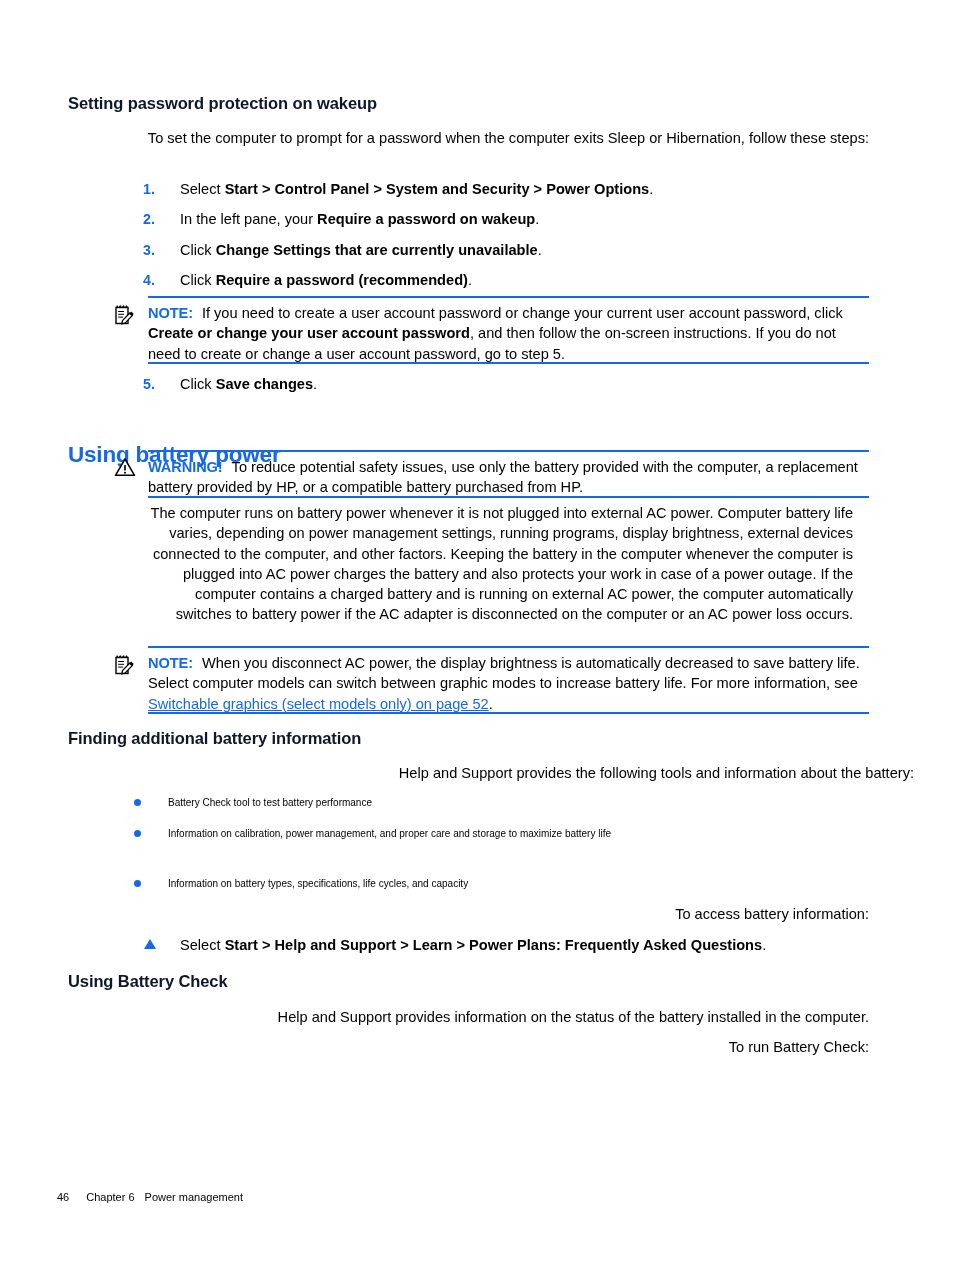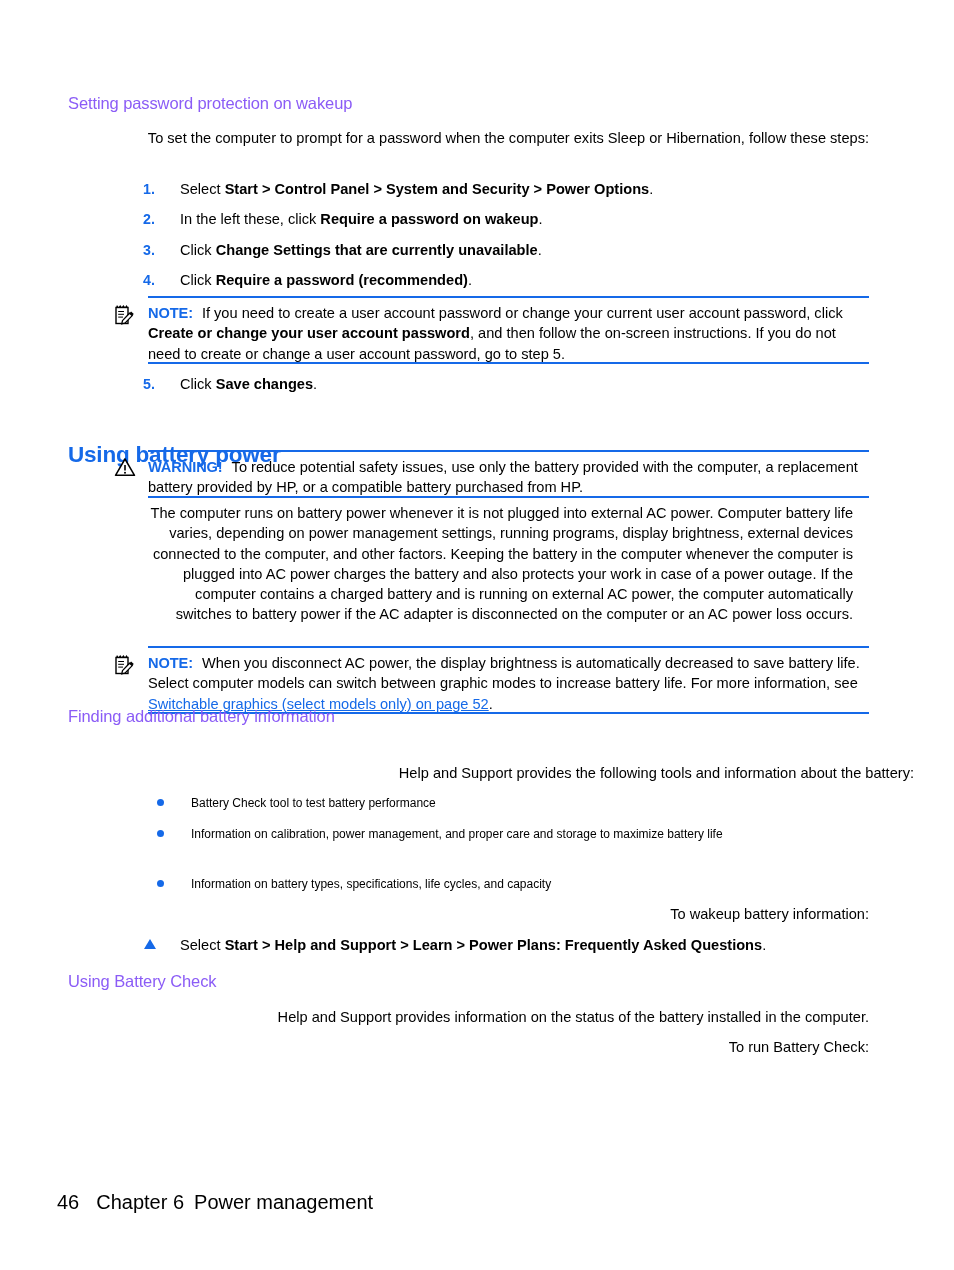--- a/index.html
+++ b/index.html
@@ -19,23 +19,23 @@
     position: relative;
     width: 954px;
     height: 1270px;
     box-sizing: border-box;
   }
 
   
   .h2 {
     position: absolute;
     left: 68px;
-    color: #8b5cf6;
+    color: #0f172a;
     font-size: 16.5px;
-    font-weight: normal;
+    font-weight: bold;
     letter-spacing: -0.1px;
     white-space: nowrap;
   }
   .h1 {
     position: absolute;
     left: 68px;
     color: #1569e8;
     font-size: 22.5px;
     font-weight: bold;
     letter-spacing: -0.2px;
@@ -75,23 +75,23 @@
     text-align: left;
   }
   .olitem .otext {
     display: block;
     margin-left: 37px;
   }
 
   
   .bullet {
     position: absolute;
-    left: 154px;
+    left: 131px;
     width: 726px;
-    font-size: 12px;
+    font-size: 10px;
     line-height: 20.3px;
   }
   .bullet .dot {
     position: absolute;
     left: 3px;
     top: 6px;
     width: 7px;
     height: 7px;
     border-radius: 50%;
     background: #1569e8;
@@ -162,21 +162,21 @@
 
   a.doclink {
     color: #1569e8;
   }
 
   
   .footer {
     position: absolute;
     left: 57px;
     top: 1191px;
-    font-size: 20px;
+    font-size: 11px;
     color: #000;
     white-space: nowrap;
   }
   .footer .fgap { display: inline-block; width: 17px; }
   .footer .fgap-s { display: inline-block; width: 10px; }
 </style>
 </head>
 <body>
 
 <div class="page">
@@ -185,21 +185,21 @@
 
   <div class="para" style="top:128px;">To set the computer to prompt for a password when the computer exits Sleep or Hibernation, follow these steps:</div>
 
   <div class="olitem" style="top:179px;">
     <span class="num">1.</span>
     <span class="otext"><span>Select </span><b>Start &gt; Control Panel &gt; System and Security &gt; Power Options</b><span>.</span></span>
   </div>
 
   <div class="olitem" style="top:209px;">
     <span class="num">2.</span>
-    <span class="otext"><span>In the left these, click </span><b>Require a password on wakeup</b><span>.</span></span>
+    <span class="otext"><span>In the left pane, your </span><b>Require a password on wakeup</b><span>.</span></span>
   </div>
 
   <div class="olitem" style="top:240px;">
     <span class="num">3.</span>
     <span class="otext"><span>Click </span><b>Change Settings that are currently unavailable</b><span>.</span></span>
   </div>
 
   <div class="olitem" style="top:270px;">
     <span class="num">4.</span>
     <span class="otext"><span>Click </span><b>Require a password (recommended)</b><span>.</span></span>
@@ -260,40 +260,40 @@
         <path d="M10.5 16.6 L17.5 9.2 L20.2 11.6 L13.2 19 L9.8 19.8 Z" fill="#ffffff" stroke="#000000" stroke-width="1.3"></path>
         <path d="M17.5 9.2 L19.1 7.6 L21.8 10 L20.2 11.6 Z" fill="#000000"></path>
       </svg>
     </div>
     <div class="adm-body">
       <span class="adm-label">NOTE:</span><span class="adm-gap"></span><span>When you disconnect AC power, the display brightness is automatically decreased to save battery life. Select computer models can switch between graphic modes to increase battery life. For more information, see </span><a class="doclink" href="#">Switchable graphics (select models only) on page 52</a><span>.</span>
     </div>
     <div class="rule bottom"></div>
   </div>
 
-  <div class="h2" style="top:707px;">Finding additional battery information</div>
+  <div class="h2" style="top:729px;">Finding additional battery information</div>
 
   <div class="para" style="top:763px;margin-left:45px;">Help and Support provides the following tools and information about the battery:</div>
 
   <div class="bullet" style="top:793px;">
     <span class="dot"></span>
     <span class="btext">Battery Check tool to test battery performance</span>
   </div>
 
   <div class="bullet" style="top:824px;">
     <span class="dot"></span>
     <span class="btext">Information on calibration, power management, and proper care and storage to maximize battery life</span>
   </div>
 
   <div class="bullet" style="top:874px;">
     <span class="dot"></span>
     <span class="btext">Information on battery types, specifications, life cycles, and capacity</span>
   </div>
 
-  <div class="para" style="top:904px;">To wakeup battery information:</div>
+  <div class="para" style="top:904px;">To access battery information:</div>
 
   <div class="tristep" style="top:935px;">
     <span class="tri"></span>
     <span class="ttext"><span>Select </span><b>Start &gt; Help and Support &gt; Learn &gt; Power Plans: Frequently Asked Questions</b><span>.</span></span>
   </div>
 
   <div class="h2" style="top:972px;">Using Battery Check</div>
 
   <div class="para" style="top:1037px;">To run Battery Check:</div>
 

